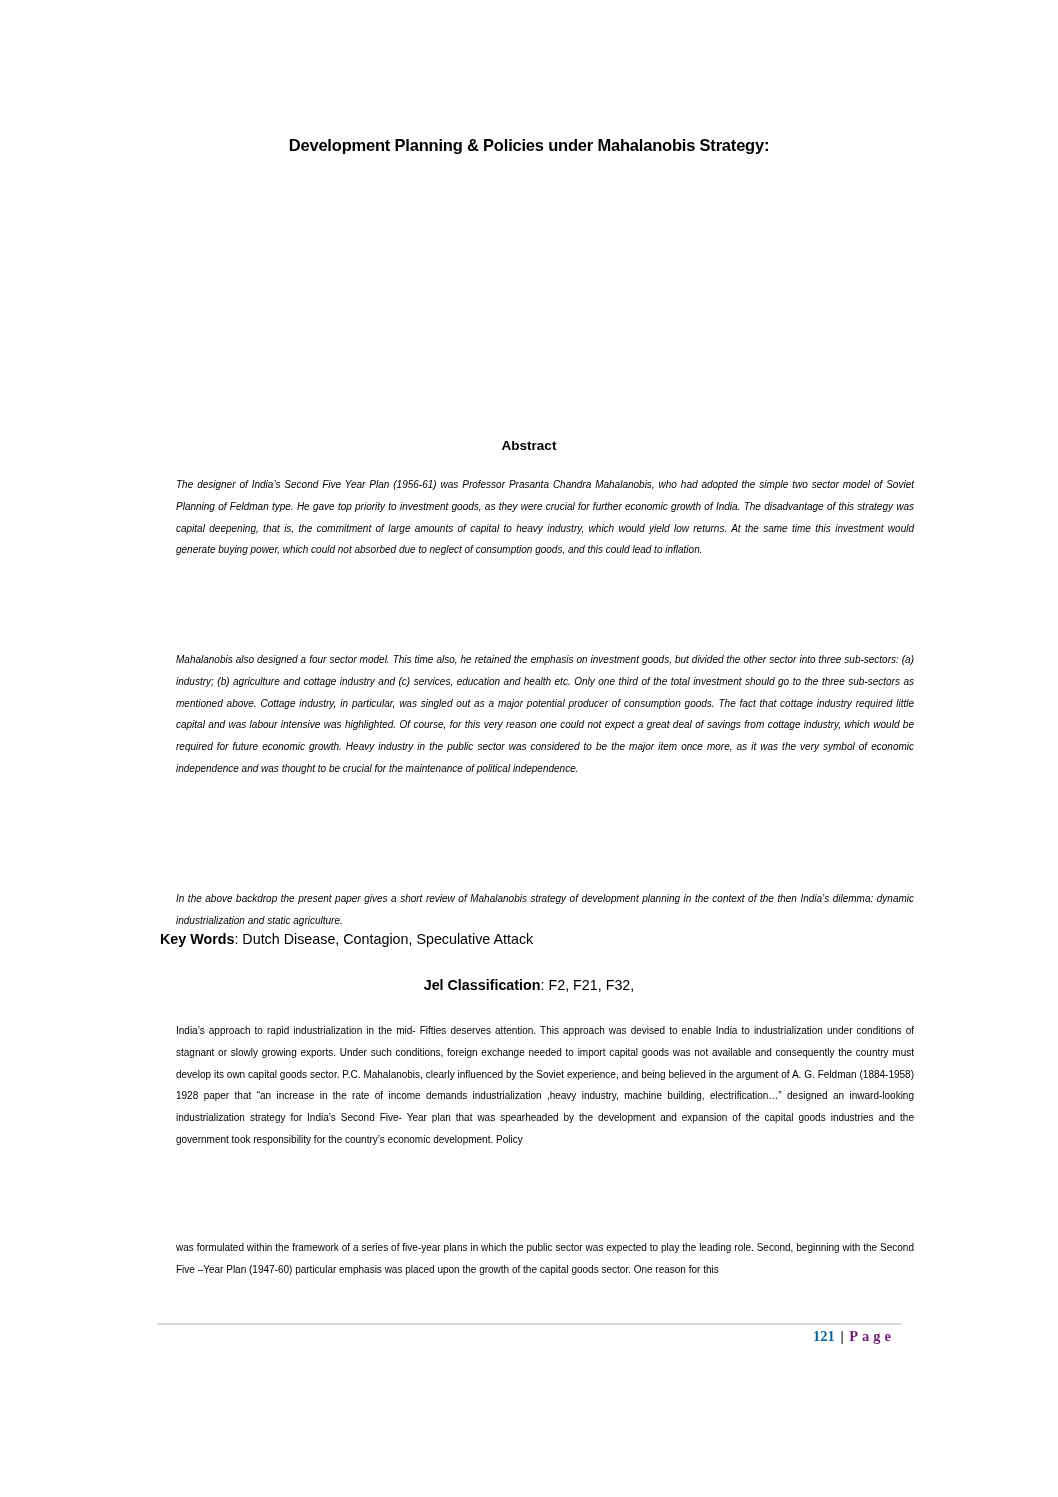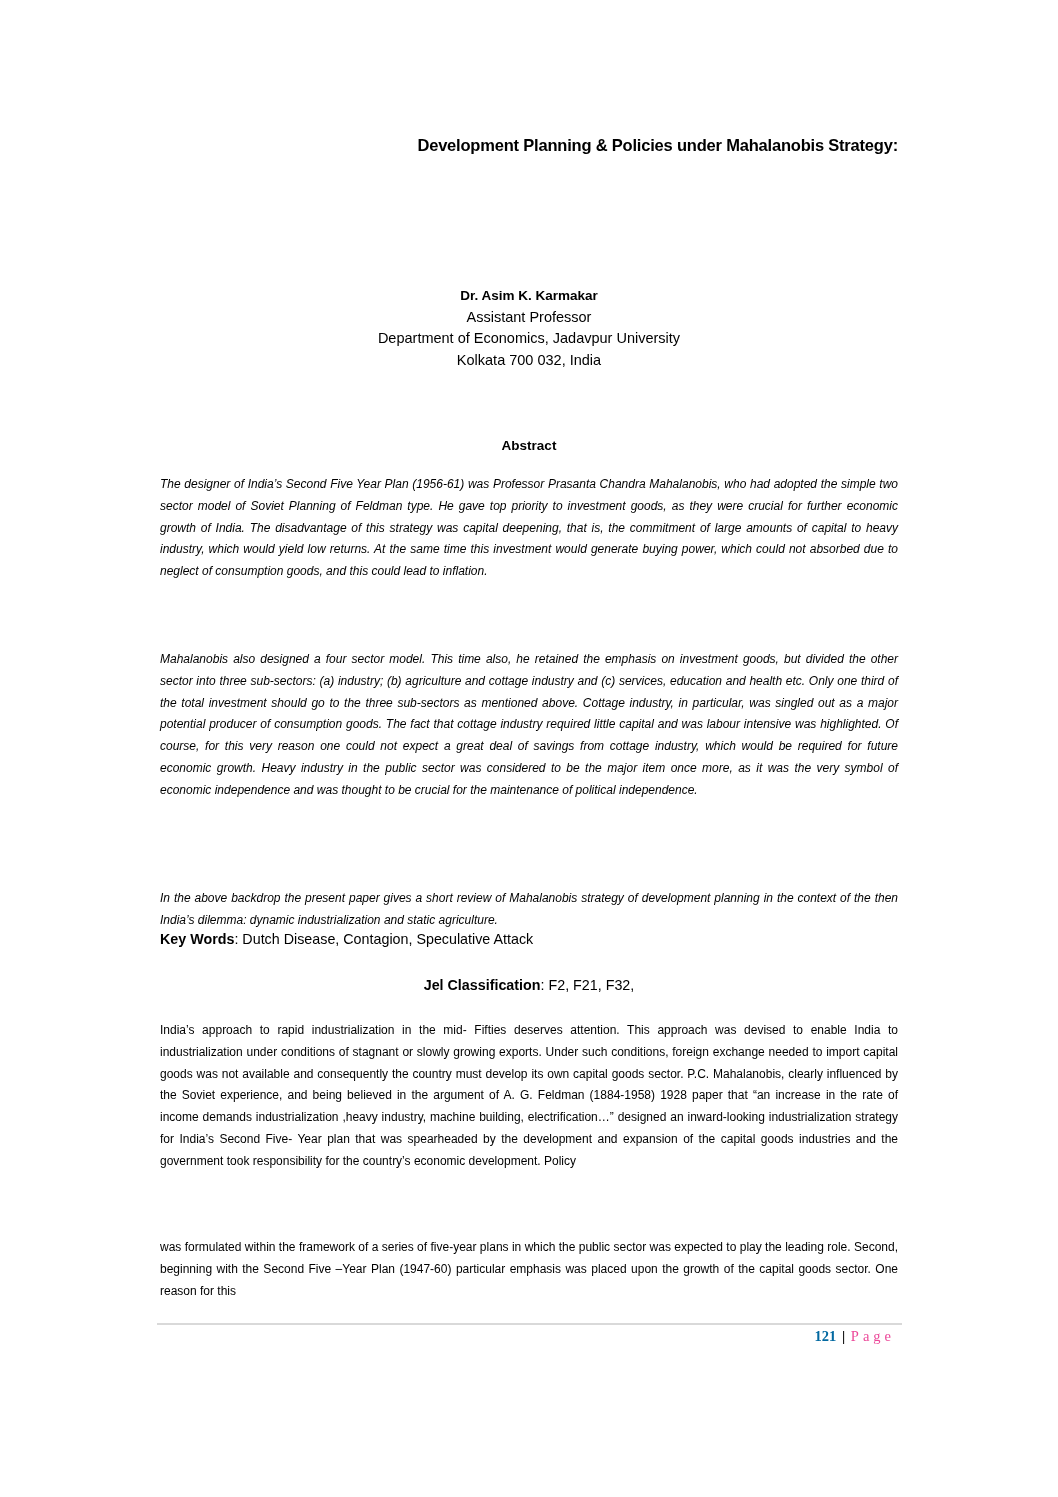--- a/index.html
+++ b/index.html
@@ -1,51 +1,45 @@
 <!DOCTYPE html>
 <html><head>
 <meta charset="utf-8">
 <style>
   html, body { margin: 0; padding: 0; background: #ffffff; }
   body { width: 1058px; height: 1497px; position: relative; overflow: hidden;
          font-family: "Liberation Sans", "DejaVu Sans", sans-serif; color: #000; }
   .page { position: absolute; left: 0; top: 0; width: 1058px; height: 1497px; background: #fff; }
-  .title { position: absolute; left: 160px; width: 738px; top: 133px; text-align: right;
+  .title { position: absolute; left: 160px; width: 738px; top: 133px; text-align: center;
            font-weight: bold; font-size: 16.5px; line-height: 24px; letter-spacing: -0.2px; }
   .author-block { position: absolute; left: 160px; width: 738px; top: 285px; text-align: center;
                   font-size: 14.5px; line-height: 21.5px; }
   .author-name { font-weight: bold; font-size: 13.5px; }
   .abstract-heading { position: absolute; left: 160px; width: 738px; top: 438px; text-align: center;
                       font-weight: bold; font-size: 13.5px; }
-  .para { position: absolute; left: 160px; width: 738px; font-size: 12px; line-height: 21.8px;
+  .para { position: absolute; left: 176px; width: 738px; font-size: 10px; line-height: 21.8px;
           text-align: justify; margin: 0; }
   .italic { font-style: italic; }
   .kw { position: absolute; left: 160px; width: 738px; font-size: 14.3px; line-height: 21.8px; }
   .kw b { font-weight: bold; }
   .footer-rule { position: absolute; left: 157px; width: 745px; top: 1323px; height: 2px; background: #d9d9d9; }
   .footer { position: absolute; top: 1328px; right: 163px; font-family: "Liberation Serif", serif; font-size: 14.5px; }
   .footer .num { font-weight: bold; color: #0369a1; }
   .footer .sep { font-weight: bold; color: #000; margin: 0 2px; }
-  .footer .page-word { color: #ec4899; letter-spacing: 4px; font-weight: normal; }
+  .footer .page-word { color: #701a75; letter-spacing: 4px; font-weight: bold; }
 </style>
 </head>
 <body>
 
 <div class="page">
 
   <div class="title">
     <div>Development Planning &amp; Policies under Mahalanobis Strategy:</div>
   </div>
 
-  <div class="author-block">
-    <div class="author-name">Dr. Asim K. Karmakar</div>
-    <div>Assistant Professor</div>
-    <div>Department of Economics, Jadavpur University</div>
-    <div>Kolkata 700 032, India</div>
-  </div>
 
   <div class="abstract-heading">Abstract</div>
 
   <p class="para italic" style="top:474px;">The designer of India’s Second Five Year Plan (1956-61) was Professor Prasanta Chandra Mahalanobis, who had adopted the simple two sector model of Soviet Planning of Feldman type. He gave top priority to investment goods, as they were crucial for further economic growth of India. The disadvantage of this strategy was capital deepening, that is, the commitment of large amounts of capital to heavy industry, which would yield low returns. At the same time this investment would generate buying power, which could not absorbed due to neglect of consumption goods, and this could lead to inflation.</p>
   <p class="para italic" style="top:649px;">Mahalanobis also designed a four sector model. This time also, he retained the emphasis on investment goods, but divided the other sector into three sub-sectors: (a) industry; (b) agriculture and cottage industry and (c) services, education and health etc. Only one third of the total investment should go to the three sub-sectors as mentioned above. Cottage industry, in particular, was singled out as a major potential producer of consumption goods. The fact that cottage industry required little capital and was labour intensive was highlighted. Of course, for this very reason one could not expect a great deal of savings from cottage industry, which would be required for future economic growth. Heavy industry in the public sector was considered to be the major item once more, as it was the very symbol of economic independence and was thought to be crucial for the maintenance of political independence.</p>
   <p class="para italic" style="top:888px;">In the above backdrop the present paper gives a short review of Mahalanobis strategy of development planning in the context of the then India’s dilemma: dynamic industrialization and static agriculture.</p>
 
   <div class="kw" style="top:929px;">
     <b>Key Words</b><span>: Dutch Disease, Contagion, Speculative Attack</span>
   </div>

